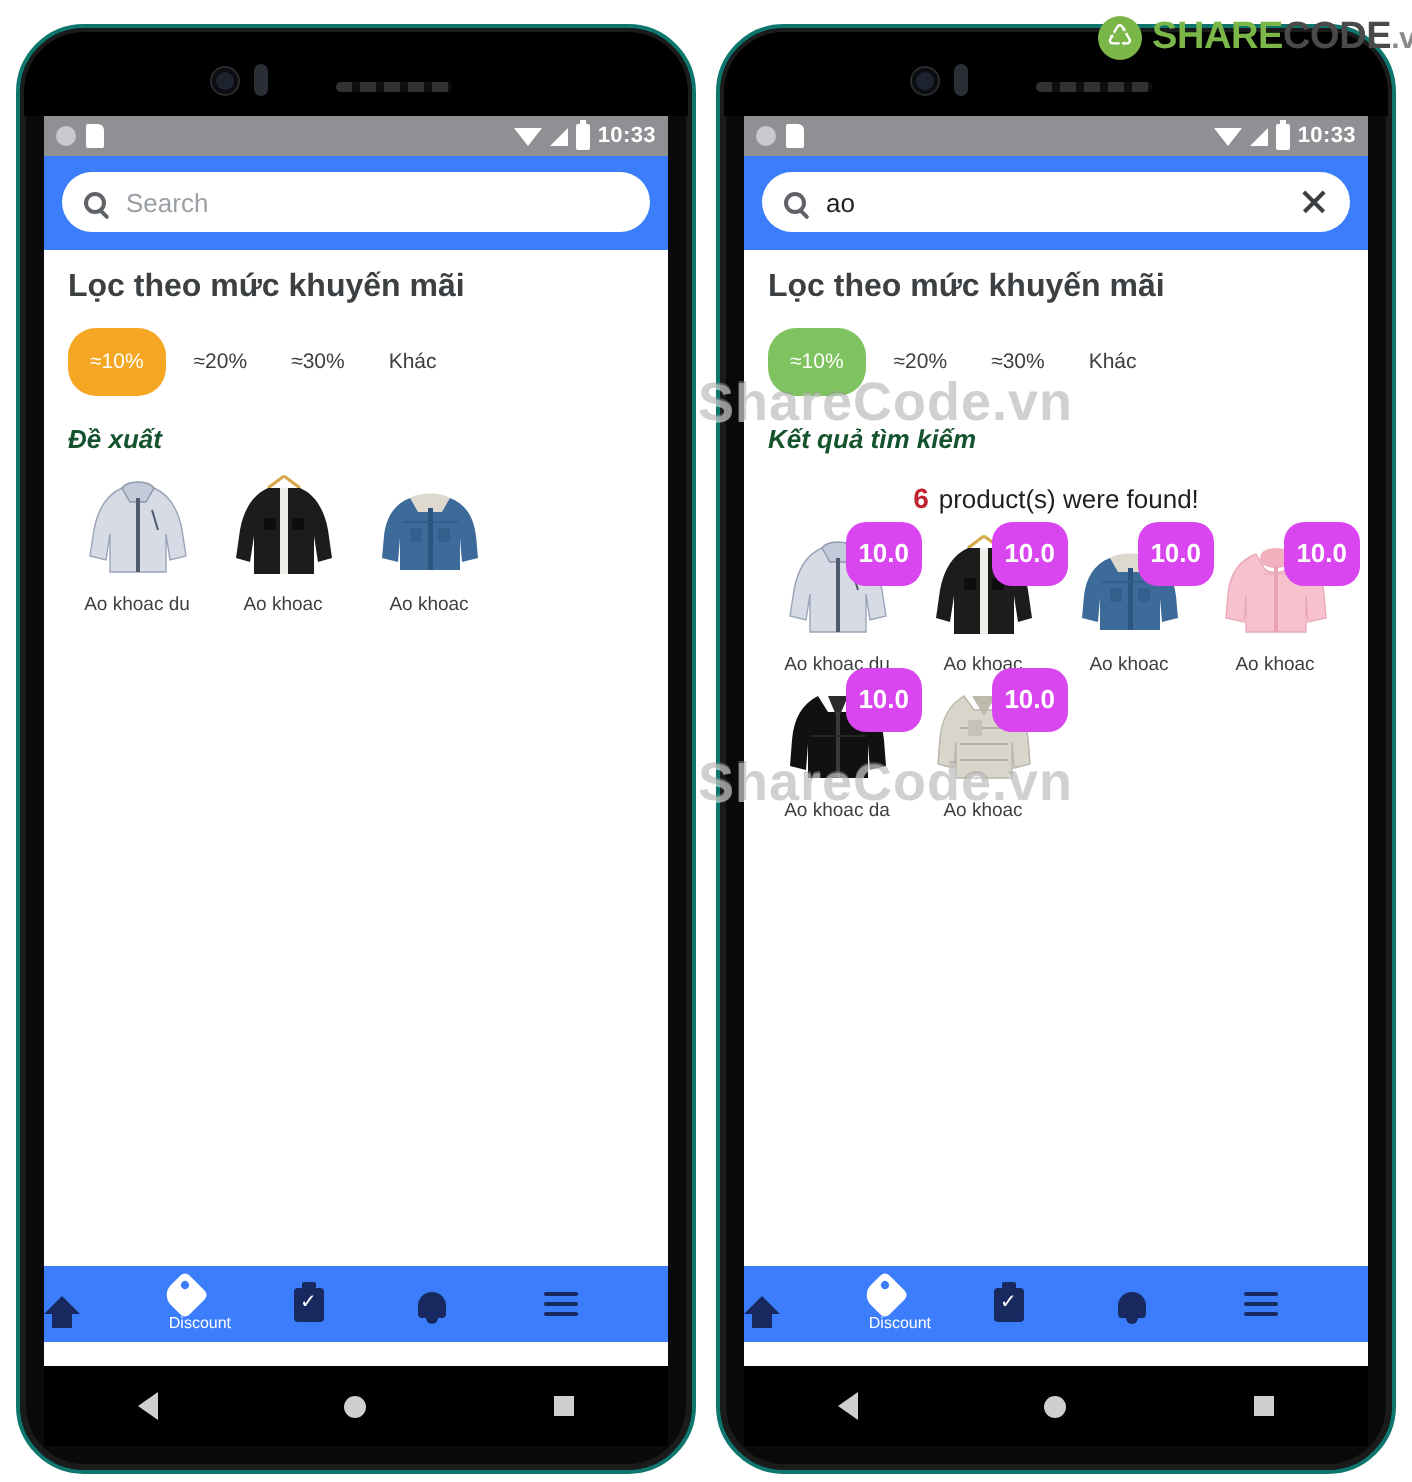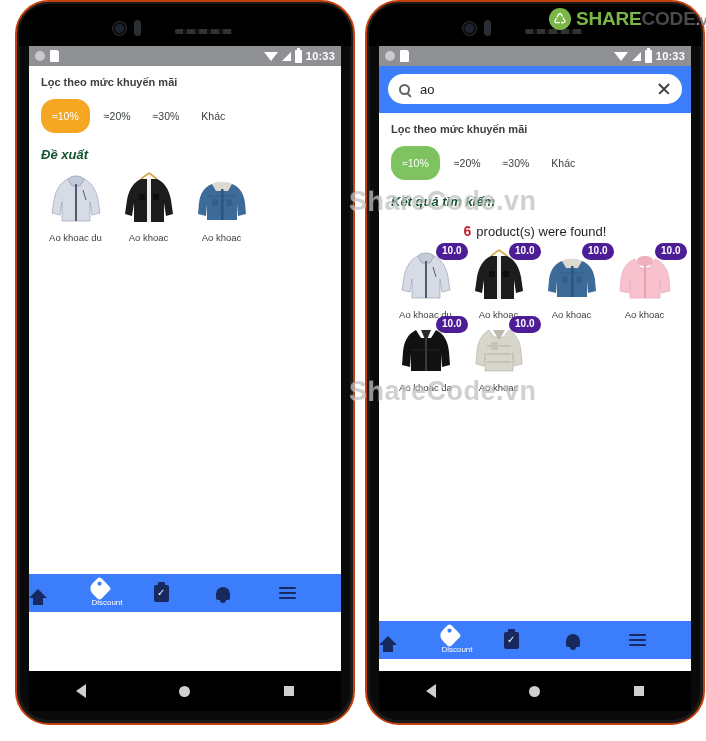--- a/index.html
+++ b/index.html
@@ -6,27 +6,26 @@
   html, body {
     width: 706px; height: 741px;
     background: #ffffff;
     font-family: "Liberation Sans", sans-serif;
     overflow: hidden;
   }
   #stage { position: relative; width: 706px; height: 741px; background: #fff; }
 
   
   .phone {
-    position: absolute; top: 0; width: 340px; height: 725px;
+    position: absolute; top: 12px; width: 340px; height: 725px;
     background: #0a0a0a;
     border-radius: 34px;
-    border: 2px solid #c2410c;
+    border: 2px solid #0f766e;
     box-shadow: inset 0 0 0 3px #1b1b1b;
     overflow: hidden;
-    margin-left: 7px;
   }
   .phone.left  { left: 8px; }
   .phone.right { left: 358px; }
 
   .bezel-top {
     position: absolute; top: 2px; left: 2px; right: 2px; height: 42px;
     background: #000;
     border-radius: 30px 30px 0 0;
   }
   .cam {
@@ -90,42 +89,42 @@
     margin-left: auto; width: 14px; height: 14px; position: relative; flex: none; cursor: pointer;
   }
   .clear-x::before, .clear-x::after {
     content:""; position:absolute; left:0; top:6px; width:14px; height:1.6px; background:#3c4043;
   }
   .clear-x::before { transform: rotate(45deg); }
   .clear-x::after  { transform: rotate(-45deg); }
 
   
   .content { position: relative; height: 546px; background: #fff; padding: 0 10px; }
-  .sec-title { font-size: 11px; font-weight: bold; color: #3c4043; padding: 10px 0 0 2px; }
+  .sec-title { font-size: 16px; font-weight: bold; color: #3c4043; padding: 10px 0 0 2px; }
 
   .chips { display: flex; align-items: center; gap: 6px; padding: 11px 0 0 2px; }
   .chip {
     font-size: 10.5px; color: #3c4043;
     padding: 11px 11px; border-radius: 14px; white-space: nowrap;
   }
   .chip.active { color: #fff; font-weight: normal; }
   .chip.plain { padding: 6px 8px; }
 
   .sub-title { font-size: 13px; font-weight: bold; color: #14532d; padding: 14px 0 0 2px; font-style: italic; }
 
   
   .grid { display: flex; flex-wrap: wrap; padding-top: 8px; }
   .cell { width: 25%; display: flex; flex-direction: column; align-items: center; position: relative; }
   .thumb-wrap { position: relative; width: 64px; height: 58px; }
   .thumb { width: 64px; height: 58px; display: block; }
   .pname { font-size: 9.5px; color: #3c4043; margin-top: 4px; text-align: center; white-space: nowrap; }
   .badge {
     position: absolute; top: -4px; right: -10px;
-    background: #4c1d95; color: #fff; font-size: 10px; font-weight: bold;
-    padding: 2px 6px; border-radius: 10px; line-height: 1.25;
+    background: #d946ef; color: #fff; font-size: 13px; font-weight: bold;
+    padding: 8px 6px; border-radius: 10px; line-height: 1.25;
   }
 
   .found-line { text-align: center; padding-top: 14px; font-size: 13px; color: #1f1f1f; }
   .found-num { color: #c0232f; font-weight: bold; font-size: 14px; margin-right: 5px; }
 
   
   .bottomnav {
     position: absolute; left: 0; bottom: 0; width: 312px; height: 38px;
     background: #3b7dfa; display: flex; align-items: center;
   }
@@ -203,20 +202,26 @@
           <span class="sb-sim"></span>
         </div>
         <div class="sb-right">
           <span class="ic-wifi"></span>
           <span class="ic-signal"></span>
           <span class="ic-batt"></span>
           <span class="sb-time">10:33</span>
         </div>
       </div>
 
+      <div class="searchbar">
+        <div class="searchfield">
+          <span class="mag"></span>
+          <span class="sf-text">Search</span>
+        </div>
+      </div>
 
       <div class="content">
         <div class="sec-title">Lọc theo mức khuyến mãi</div>
 
         <div class="chips">
           <span class="chip active" style="background:#f5a623">≈10%</span>
           <span class="chip plain">≈20%</span>
           <span class="chip plain">≈30%</span>
           <span class="chip plain">Khác</span>
         </div>

